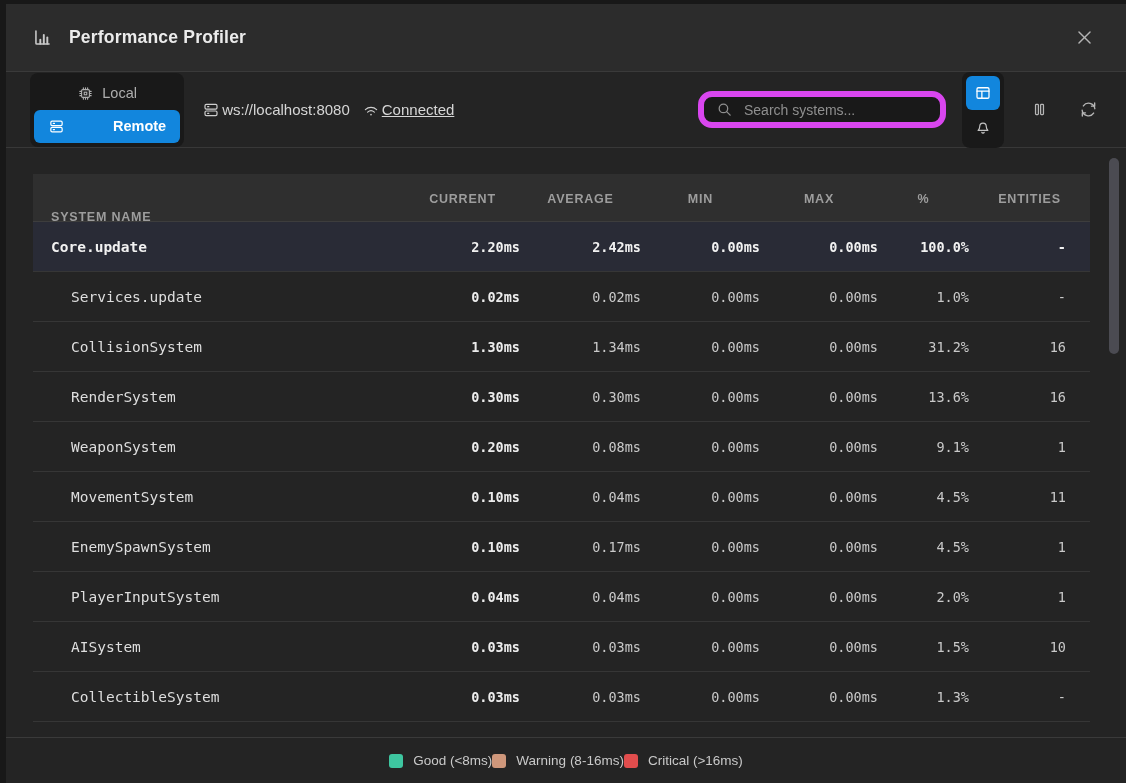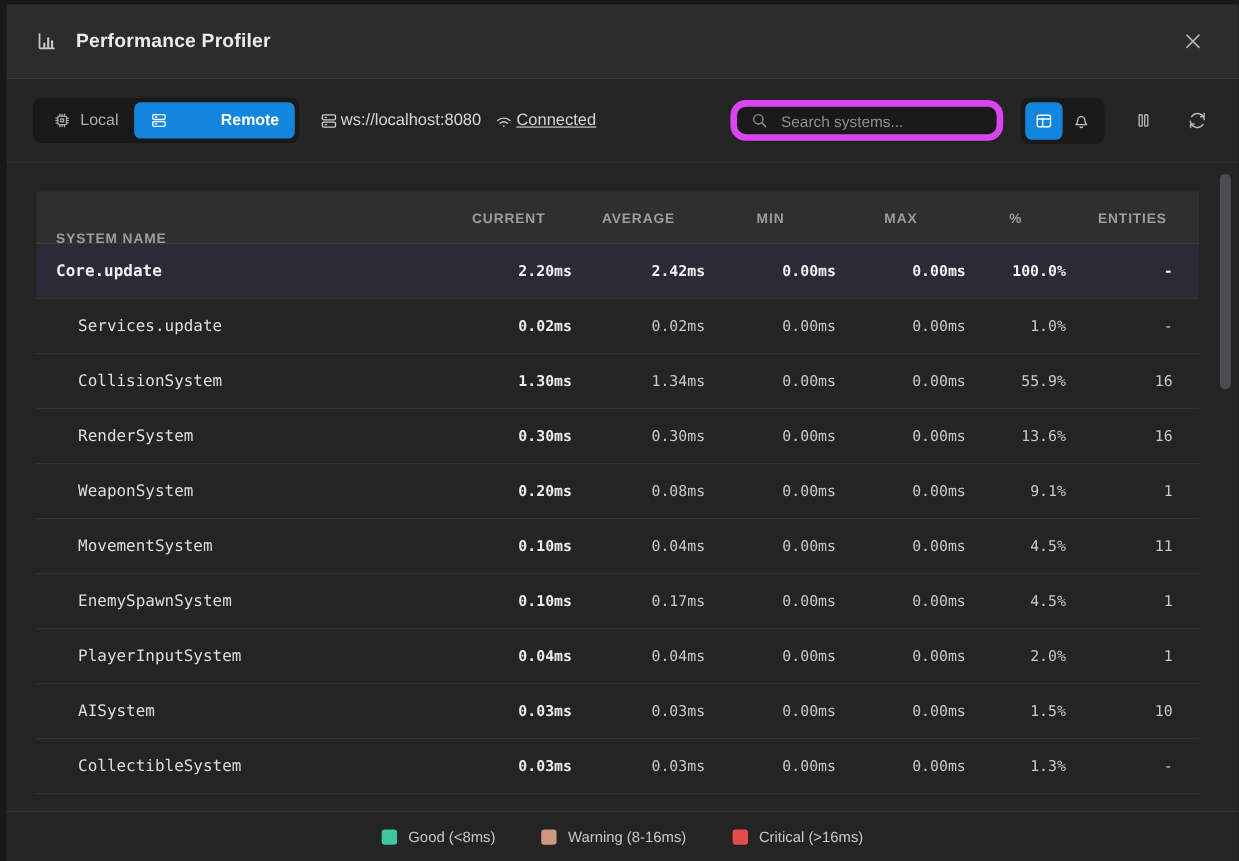--- a/index.html
+++ b/index.html
@@ -11,21 +11,21 @@
   .titlebar{height:68px;flex:0 0 68px;display:flex;align-items:center;padding:0 28px 0 26px;
     background:#2c2c2c;border-bottom:1px solid #3a3a3a;}
   .title-icon{color:#c9c9c9;display:flex;align-items:center;}
   .title-text{margin-left:16px;font-size:17.5px;font-weight:600;color:#ebebeb;letter-spacing:.2px;}
   .spacer{flex:1;}
   .close-btn{color:#b4b4b4;display:flex;align-items:center;cursor:pointer;padding:4px;}
 
   
   .toolbar{height:76px;flex:0 0 76px;display:flex;align-items:center;padding:0 24px;
     border-bottom:1px solid #383838;background:#242424;}
-  .seg{background:#191919;border-radius:8px;padding:4px;display:flex;align-items:center;}
+  .seg{background:#191919;border-radius:8px;padding:4px;display:flex;align-items:center;flex-direction:column;}
   .seg-btn{display:flex;align-items:center;gap:8px;padding:8px 14px;border:none;background:transparent;
     color:#aeaeae;font-size:14.5px;border-radius:6px;font-family:inherit;cursor:pointer;}
   .seg-btn.active{background:#1286dd;color:#ffffff;font-weight:700;gap:48px;}
   .conn{display:flex;align-items:center;margin-left:18px;color:#d6d6d6;font-size:15px;}
   .conn .ic{display:flex;align-items:center;color:#cfcfcf;margin-right:2px;}
   .conn .st{margin-left:12px;display:flex;align-items:center;text-decoration:underline;}
   .search{width:248px;height:37px;background:#191919;border:6px solid #d946ef;border-radius:14px;
     display:flex;align-items:center;padding:0 12px;color:#8f8f8f;}
   .search input{flex:1;border:none;background:transparent;outline:none;color:#dddddd;font-size:14px;
     margin-left:9px;font-family:inherit;}
@@ -204,21 +204,21 @@
     <div class="cell num">1.0%</div>
     <div class="cell num ent">-</div>
   </div>
 
   <div class="grid trow">
     <div class="cell name" style="padding-left: 38px;">CollisionSystem</div>
     <div class="cell num cur">1.30ms</div>
     <div class="cell num">1.34ms</div>
     <div class="cell num">0.00ms</div>
     <div class="cell num">0.00ms</div>
-    <div class="cell num">55.9%</div>
+    <div class="cell num">31.2%</div>
     <div class="cell num ent">16</div>
   </div>
 
   <div class="grid trow">
     <div class="cell name" style="padding-left: 38px;">RenderSystem</div>
     <div class="cell num cur">0.30ms</div>
     <div class="cell num">0.30ms</div>
     <div class="cell num">0.00ms</div>
     <div class="cell num">0.00ms</div>
     <div class="cell num">13.6%</div>
@@ -281,21 +281,21 @@
     <div class="cell num">0.03ms</div>
     <div class="cell num">0.00ms</div>
     <div class="cell num">0.00ms</div>
     <div class="cell num">1.3%</div>
     <div class="cell num ent">-</div>
   </div>
 </div>
   </div>
 
   <div class="footer">
-    <div id="legend" style="display:flex;gap:42px;align-items:flex-start;">
+    <div id="legend" style="display:flex;align-items:flex-start;">
   <div class="leg">
     <span class="swatch" style="background-color: rgb(62, 198, 160);"></span>
     <span>Good (&lt;8ms)</span>
   </div>
 
   <div class="leg">
     <span class="swatch" style="background-color: rgb(207, 151, 123);"></span>
     <span>Warning (8-16ms)</span>
   </div>
 

